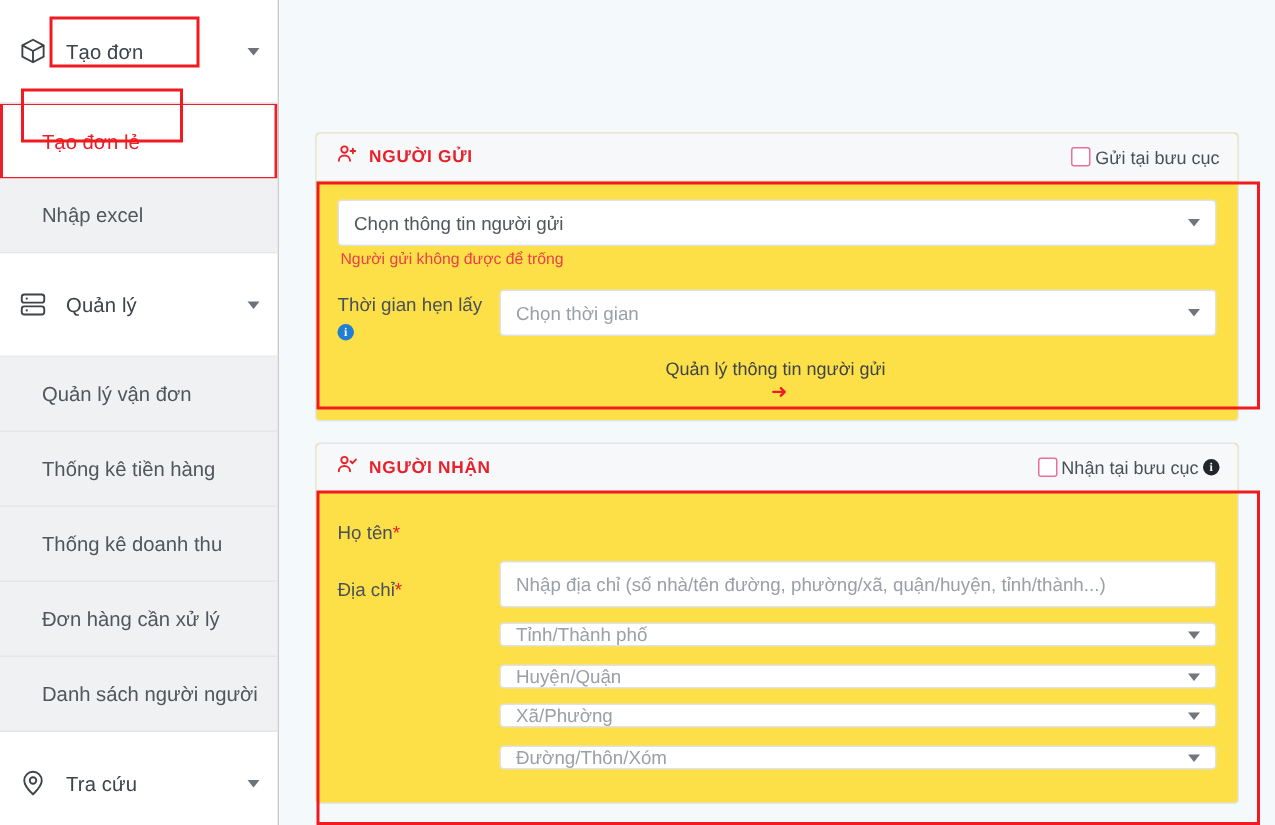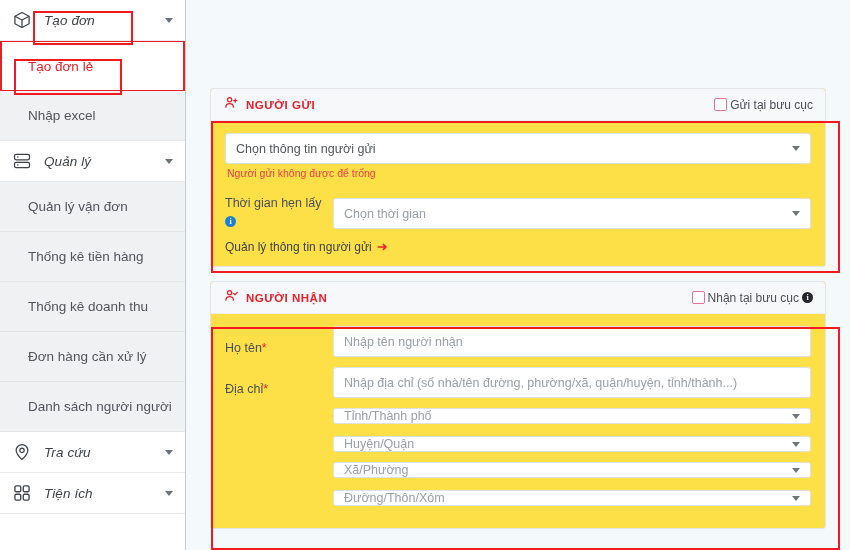--- a/index.html
+++ b/index.html
@@ -21,28 +21,27 @@
   .sidebar {
     width: 186px;
     height: 550px;
     background: #ffffff;
     border-right: 1px solid #c9cccf;
     flex: 0 0 186px;
     position: relative;
     overflow: hidden;
   }
   .nav-group-header {
-    height: 41px;
+    height: 69px;
     display: flex;
     align-items: center;
     padding: 0 12px 0 10px;
     background: #ffffff;
     border-bottom: 1px solid #e8eaec;
     position: relative;
-    font-style: italic;
   }
   .nav-icon {
     width: 24px; height: 24px;
     flex: 0 0 24px;
     display: flex; align-items: center; justify-content: center;
     color: #3d4349;
     margin-right: 10px;
   }
   .nav-label {
     flex: 1;
@@ -138,21 +137,21 @@
     align-items: center; justify-content: center;
     font-family: "Liberation Serif", serif;
     flex: 0 0 11px;
   }
   .info-dot.blue { background: #1f7fd4; }
 
   .card-body { padding: 12px 14px 12px 14px; }
 
   .field-row {
     display: flex;
-    align-items: flex-end;
+    align-items: center;
     margin-bottom: 10px;
   }
   .field-label {
     width: 108px;
     flex: 0 0 108px;
     font-size: 12.5px;
     color: #4a5057;
     padding-top: 7px;
     line-height: 17px;
   }
@@ -185,24 +184,25 @@
 
   .err-msg {
     font-size: 10.5px;
     color: #e8404a;
     margin: -4px 0 9px 0;
     padding-left: 2px;
   }
 
   .link-row {
     display: flex;
-    justify-content: flex-start;
+    justify-content: flex-end;
     align-items: center;
     margin-top: 2px;
     padding-right: 2px;
+    flex-direction: column;
   }
   .link-row a {
     font-size: 12px;
     color: #3d4349;
     text-decoration: none;
   }
   .link-arrow {
     color: #e8202a;
     font-size: 13px;
     margin-left: 5px;
@@ -370,23 +370,20 @@
         </span>
       </div>
 
       <div class="card-body">
 
 
         <div class="field-row">
           <div class="field-label">
             <span>Họ tên</span><span class="req">*</span>
           </div>
-          <div class="ctl">
-            <span class="ph">Nhập tên người nhận</span>
-          </div>
         </div>
 
         <div class="field-row">
           <div class="field-label">
             <span>Địa chỉ</span><span class="req">*</span>
           </div>
           <div class="ctl">
             <span class="ph">Nhập địa chỉ (số nhà/tên đường, phường/xã, quận/huyện, tỉnh/thành...)</span>
           </div>
         </div>

